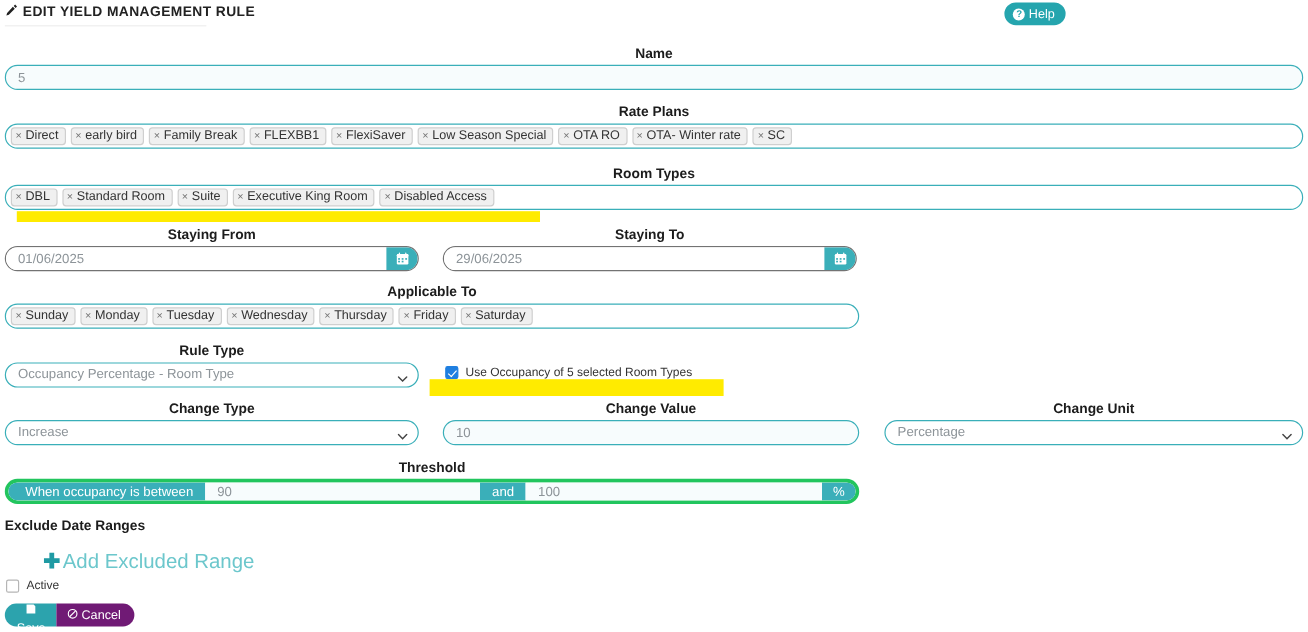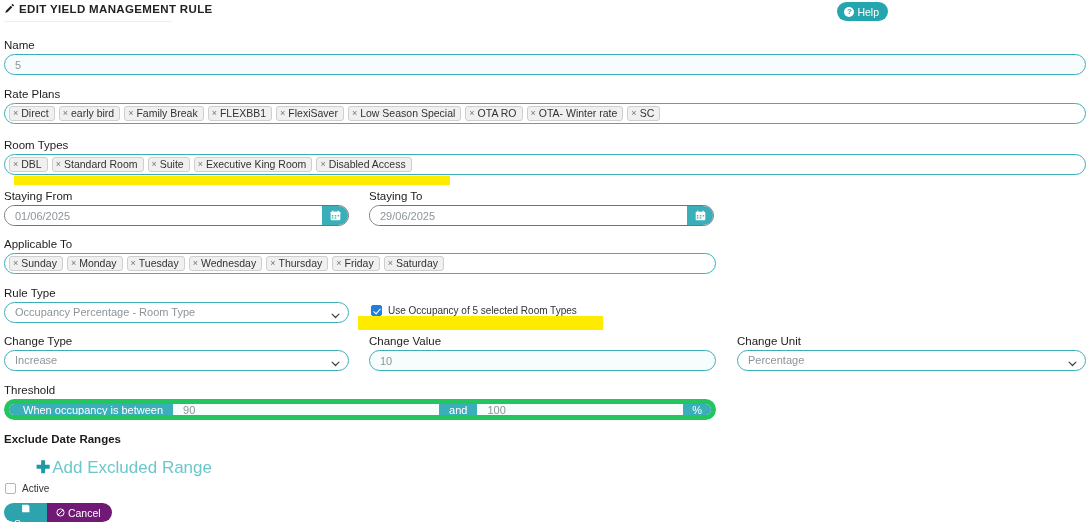--- a/index.html
+++ b/index.html
@@ -65,23 +65,24 @@
     font-size: 8px;
     font-weight: bold;
     line-height: 10px;
     text-align: center;
     display: inline-block;
   }
 
   
   .field-label {
     font-size: 11.5px;
-    font-weight: normal;
+    font-weight: bold;
     color: #1c1c1c;
     margin-bottom: 3px;
+    text-align: center;
   }
   .ctl {
     position: absolute;
   }
   .txtinput, .tagbox, .selbox {
     width: 100%;
     height: 21px;
     border: 1px solid #3aafb9;
     border-radius: 11px;
     background: #f7fcfd;
@@ -168,21 +169,21 @@
     cursor: pointer;
   }
 
   
   .thresh {
     display: flex;
     align-items: stretch;
     height: 21px;
     border-radius: 11px;
     overflow: hidden;
-    border: 5px solid #22c55e;
+    border: 3px solid #22c55e;
   }
   .th-addon {
     background: #3aafb9;
     color: #ffffff;
     font-size: 11px;
     display: flex;
     align-items: center;
     padding: 0 10px;
     white-space: nowrap;
   }
@@ -479,21 +480,21 @@
           <path d="M1 1.3 5 5.3 9 1.3" stroke="#444" stroke-width="1.4" fill="none" stroke-linecap="round"></path>
         </svg>
     </span>
   </div>
 </div>
 
 <div class="ctl" style="left:4px; top:384px; width:712px;">
   <div class="field-label">Threshold</div>
   <div class="thresh">
     <span class="th-addon left">When occupancy is between</span>
-    <input type="text" style="width: 266px;" value="90">
+    <input type="text" style="width: 229px;" value="90">
     <span class="th-addon">and</span>
     <input type="text" style="flex: 1 1 0%;" value="100">
     <span class="th-addon pct">%</span>
   </div>
 </div>
 
 <div class="section-label" style="left:4px; top:433px;">Exclude Date Ranges</div>
 
 <div class="addlink" style="left:4px; top:457px;">
   <span class="plus">✚</span><span>Add Excluded Range</span>

